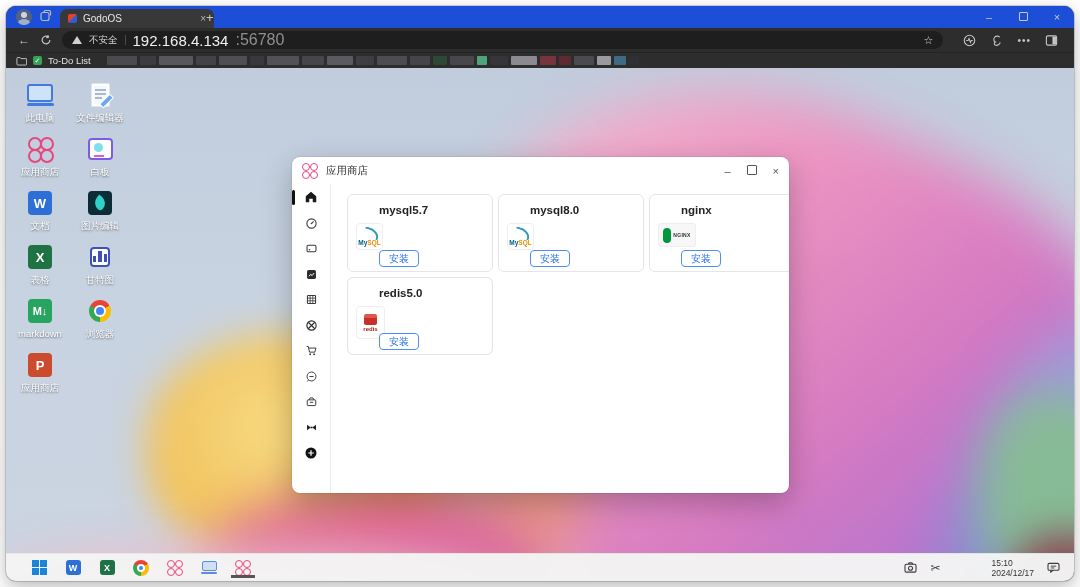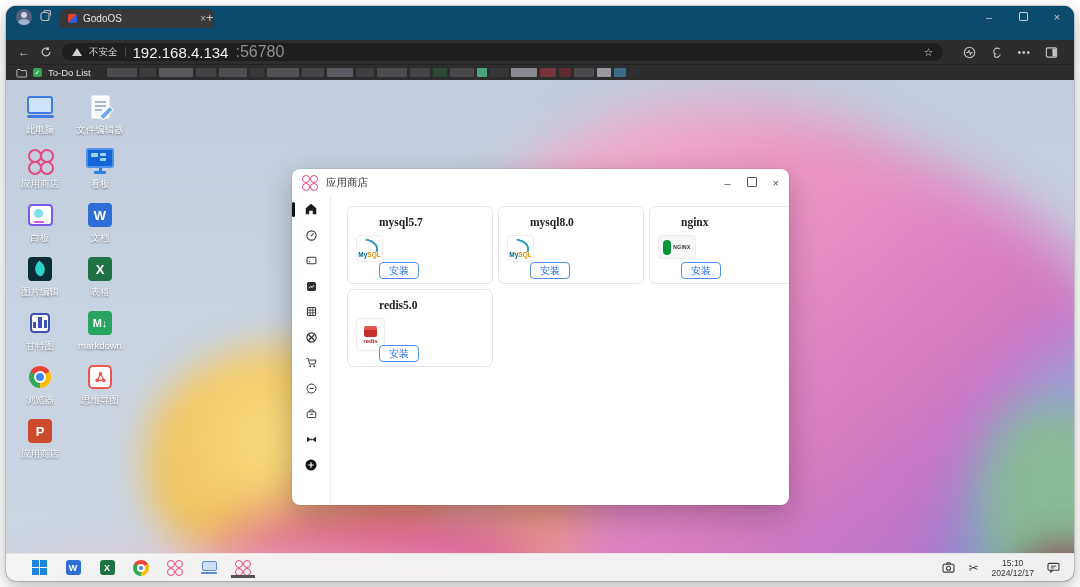--- a/index.html
+++ b/index.html
@@ -2,21 +2,21 @@
 <html><head>
 <meta charset="utf-8">
 <style>
   html,body{margin:0;padding:0;}
   .screen{position:relative;width:1080px;height:587px;background:#fff;overflow:hidden;
           font-family:"Liberation Sans","DejaVu Sans",sans-serif;}
   
   .bwin{position:absolute;left:6px;top:6px;width:1068px;height:575px;border-radius:10px;
         overflow:hidden;background:#1b1b1c;box-shadow:0 0 0 1px rgba(0,0,0,.15),0 6px 18px rgba(0,0,0,.28);
         display:flex;flex-direction:column;}
-  .tabstrip{height:34px;background:#0c4a6e;display:flex;align-items:flex-end;position:relative;}
+  .tabstrip{height:22px;background:#1d4ed8;display:flex;align-items:flex-end;position:relative;}
   .avatar{position:absolute;left:10px;top:3px;width:16px;height:16px;border-radius:50%;background:#55627e;overflow:hidden;}
   .avatar i{position:absolute;left:5px;top:3px;width:6px;height:6px;border-radius:50%;background:#cdd6e6;}
   .avatar b{position:absolute;left:2px;top:10px;width:12px;height:8px;border-radius:50% 50% 0 0;background:#9fb0c8;}
   .tool-ic{position:absolute;left:34px;top:4px;color:#b9b9b9;}
   .tab{position:absolute;left:54px;top:3px;width:138px;height:19px;background:#383838;border-radius:7px 7px 0 0;
        display:flex;align-items:center;padding:0 8px;gap:6px;}
   .favicon{width:9px;height:9px;border-radius:2px;background:linear-gradient(135deg,#e3412f 45%,#2b5cd9 55%);}
   .tab-title{font-size:10px;color:#e6e6e6;flex:1;}
   .tab-close{font-size:10px;color:#b5b5b5;cursor:default;}
   .newtab{position:absolute;left:200px;top:4px;font-size:13px;color:#c9c9c9;line-height:15px;}
@@ -126,21 +126,21 @@
   .actrls .rbox{display:inline-block;width:8px;height:8px;border:1px solid #555;border-radius:1px;}
   .abody{flex:1;display:flex;min-height:0;}
   .aside{width:38px;border-right:1px solid #ececec;display:flex;flex-direction:column;align-items:center;
          padding-top:6px;gap:12.5px;flex:0 0 auto;}
   .sitem{position:relative;width:100%;display:flex;justify-content:center;}
   .sitem.active:before{content:"";position:absolute;left:0;top:0;width:3px;height:15px;background:#111;border-radius:2px;}
   .acontent{flex:1;padding:10px 16px;position:relative;}
   .ahead{font-size:15px;font-weight:bold;color:#222;margin:2px 0 10px;}
   .cards{display:grid;grid-template-columns:repeat(3,146px);grid-auto-rows:78px;gap:5px;}
   .card{position:relative;border:1px solid #e5e5e5;border-radius:6px;background:#fff;}
-  .card .cname{position:absolute;left:31px;top:9px;font-size:11.5px;font-weight:bold;color:#222;font-family:Liberation Serif, serif;}
+  .card .cname{position:absolute;left:31px;top:9px;font-size:11.5px;font-weight:bold;color:#222;}
   .card .cicon{position:absolute;left:8px;top:28px;}
   .card .install{position:absolute;left:31px;top:55px;font-size:10px;color:#2e74e8;border:1px solid #4f8df5;
                  border-radius:4px;background:#fff;padding:2px 9px;line-height:11px;cursor:pointer;}
   .mysql-ic{width:27px;height:27px;border:1px solid #eee;border-radius:4px;background:#fff;position:relative;
             font-size:6.5px;font-weight:bold;color:#00618a;display:flex;align-items:flex-end;justify-content:center;
             padding-bottom:3px;box-sizing:border-box;}
   .mysql-ic b{color:#e48e00;}
   .mysql-ic:before{content:"";position:absolute;left:7px;top:4px;width:13px;height:9px;
             border-top:2px solid #2c9ac0;border-right:2px solid #2c9ac0;border-radius:0 80% 0 0;transform:rotate(14deg);}
   .nginx-ic{width:36px;height:22px;border:1px solid #eee;border-radius:3px;background:#f7f7f7;
@@ -161,21 +161,21 @@
   .tico{position:relative;width:18px;height:20px;display:flex;align-items:center;justify-content:center;}
   .tico.active:after{content:"";position:absolute;left:-3px;bottom:0;width:24px;height:2.5px;background:#555;}
   .winlogo{display:grid;grid-template-columns:7px 7px;grid-auto-rows:7px;gap:1px;}
   .winlogo i{background:#1b84d8;}
   .sq.tbar{width:15px;height:15px;font-size:9px;border-radius:3px;}
   .laptop-s{display:flex;flex-direction:column;align-items:center;}
   .laptop-s i{width:13px;height:8px;border:1.5px solid #5a8de0;border-radius:2px;background:#cfe0f5;}
   .laptop-s b{width:16px;height:2px;background:#5a8de0;border-radius:1px;margin-top:1px;}
   .tray{margin-left:auto;display:flex;align-items:center;gap:13px;}
   .tray .g{color:#3c3c3c;font-size:12px;line-height:12px;}
-  .clock{text-align:center;font-size:8.5px;line-height:10px;color:#333;}
+  .clock{text-align:left;font-size:8.5px;line-height:10px;color:#333;margin-left:38px;}
   svg{display:block;}
 </style>
 </head>
 <body>
 
 <div class="screen">
  <div class="bwin">
 
   <div class="tabstrip">
     <div class="avatar">
@@ -314,34 +314,20 @@
                 <i></i>
                 <i></i>
                 <i></i>
                 <i></i>
               </span>
             </div>
         <div class="dlbl">应用商店</div>
       </div>
       <div class="dcell">
         <div class="dic">
-              <span class="kan">
-                <span class="kan-scr">
-                  <i></i>
-                  <i></i>
-                  <i></i>
-                </span>
-                <span class="kan-stand"></span>
-                <span class="kan-foot"></span>
-              </span>
-            </div>
-        <div class="dlbl">看板</div>
-      </div>
-      <div class="dcell">
-        <div class="dic">
               <span class="board">
                 <i></i>
                 <b></b>
               </span>
             </div>
         <div class="dlbl">白板</div>
       </div>
       <div class="dcell">
         <div class="dic">
               <span class="sq word">W</span>
@@ -378,33 +364,20 @@
             </div>
         <div class="dlbl">markdown</div>
       </div>
       <div class="dcell">
         <div class="dic">
               <span class="chrome">
                 <i></i>
               </span>
             </div>
         <div class="dlbl">浏览器</div>
-      </div>
-      <div class="dcell">
-        <div class="dic">
-              <span class="mind">
-          <svg width="13" height="13" viewBox="0 0 14 14">
-                  <path d="M7 3L3.5 10M7 3l3.5 7M3.5 10h7" stroke="#ee5350" stroke-width="1.3" fill="none"></path>
-                  <circle cx="7" cy="3" r="2" fill="#ee5350"></circle>
-                  <circle cx="3.5" cy="10" r="2" fill="#ee5350"></circle>
-                  <circle cx="10.5" cy="10" r="2" fill="#ee5350"></circle>
-                </svg>
-        </span>
-            </div>
-        <div class="dlbl">思维导图</div>
       </div>
       <div class="dcell">
         <div class="dic">
               <span class="sq ppt">P</span>
             </div>
         <div class="dlbl">应用商店</div>
       </div>
     </div>
 
     <div class="awin">

